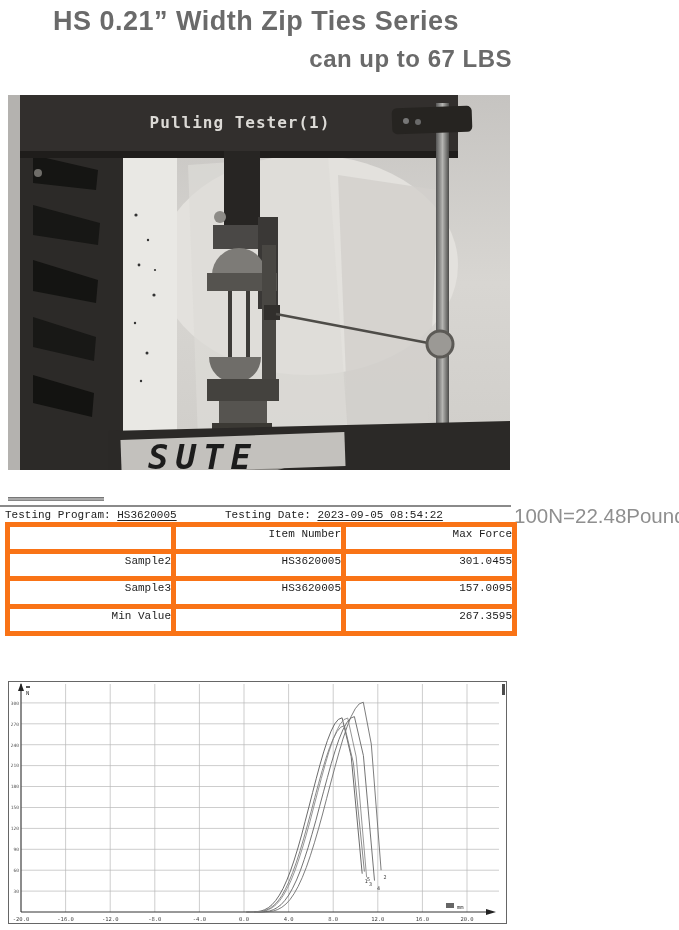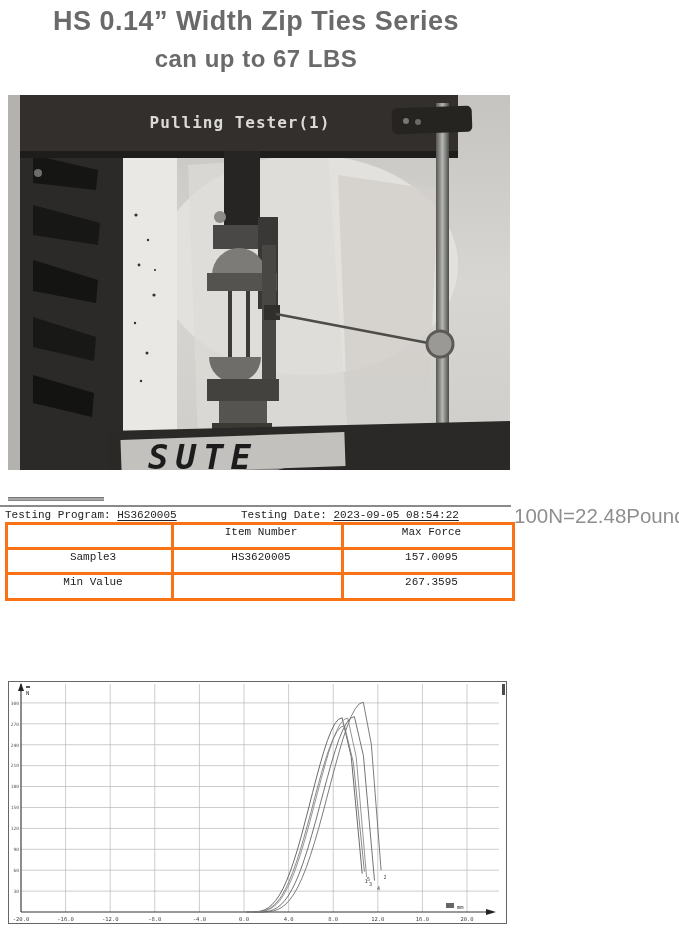--- a/index.html
+++ b/index.html
@@ -1,47 +1,47 @@
 <!DOCTYPE html>
 <html><head>
 <meta charset="utf-8">
 <style>
   html,body{margin:0;padding:0;background:#fff;}
   #page{position:relative;width:679px;height:930px;background:#fff;overflow:hidden;
         font-family:"Liberation Sans",sans-serif;}
   .title-line{position:absolute;left:0;width:512px;text-align:center;
         color:#6a6a6a;font-weight:bold;letter-spacing:0.5px;}
   #title1{top:4px;font-size:27px;line-height:34px;}
-  #title2{top:44px;font-size:24px;line-height:30px;}
+  #title2{top:44px;font-size:24px;line-height:30px;text-align:right;}
   #photo{position:absolute;left:8px;top:95px;width:502px;height:375px;}
   #divider-bar{position:absolute;left:8px;top:497px;width:96px;height:4px;
         background:#a8a8a8;border-top:1px solid #777;border-bottom:1px solid #888;box-sizing:border-box;}
   #divider-line{position:absolute;left:0;top:505px;width:511px;height:2px;background:#8a8a8a;}
   .mono{font-family:"Liberation Mono","DejaVu Sans Mono",monospace;}
   #meta-row{position:absolute;left:5px;top:509px;width:510px;height:14px;
         font-size:11px;color:#222;text-decoration:underline;}
   #meta-program{position:absolute;left:0;top:0;white-space:nowrap;}
-  #meta-date{position:absolute;left:236px;top:0;white-space:nowrap;}
+  #meta-date{position:absolute;left:220px;top:0;white-space:nowrap;}
   .uline{text-decoration:underline;text-underline-offset:2px;}
   #conversion-note{position:absolute;left:514px;top:504px;font-size:20.5px;color:#8f8f8f;white-space:nowrap;}
   #results-table{position:absolute;left:5px;top:522px;width:507px;border-collapse:collapse;
         font-size:11px;color:#1c1c1c;table-layout:fixed;}
-  #results-table td,#results-table th{border:3px solid #f97316;height:14.2px;
-        padding:0 0 8px 7px;text-align:center;font-weight:normal;white-space:nowrap;overflow:hidden;}
+  #results-table td,#results-table th{border:5px solid #f97316;height:14.2px;
+        padding:0 0 8px 7px;text-align:right;font-weight:normal;white-space:nowrap;overflow:hidden;}
   #chart-box{position:absolute;left:8px;top:681px;width:497px;height:241px;
         border:1px solid #666;background:#fff;}
   #chart-corner-tick{position:absolute;right:1px;top:2px;width:3px;height:11px;background:#4c4c4c;}
   svg text{font-family:"DejaVu Sans Mono",monospace;}
 </style>
 </head>
 <body>
 
 <div id="page">
 
-  <div id="title1" class="title-line">HS 0.14” Width Zip Ties Series</div>
+  <div id="title1" class="title-line">HS 0.21” Width Zip Ties Series</div>
   <div id="title2" class="title-line">can up to 67 LBS</div>
 
   <svg id="photo" viewBox="0 0 502 375" xmlns="http://www.w3.org/2000/svg">
     <defs>
       <linearGradient id="wall" x1="0" y1="0" x2="0" y2="1">
         <stop offset="0" stop-color="#c6c4c1"></stop>
           <stop offset="0.5" stop-color="#d8d6d2"></stop>
           <stop offset="1" stop-color="#cfcdc9"></stop>
       </linearGradient>
       <linearGradient id="rod" x1="0" y1="0" x2="1" y2="0">
@@ -134,20 +134,25 @@
         <col style="width:171px">
       </colgroup>
     <thead>
         <tr>
           <th>&nbsp;</th>
           <th>Item Number</th>
           <th>Max Force</th>
         </tr>
       </thead>
     <tbody>
+        <tr>
+          <td>Sample2</td>
+          <td>HS3620005</td>
+          <td>301.0455</td>
+        </tr>
         <tr>
           <td>Sample3</td>
           <td>HS3620005</td>
           <td>157.0095</td>
         </tr>
         <tr>
           <td>Min Value</td>
           <td>&nbsp;</td>
           <td>267.3595</td>
         </tr>

